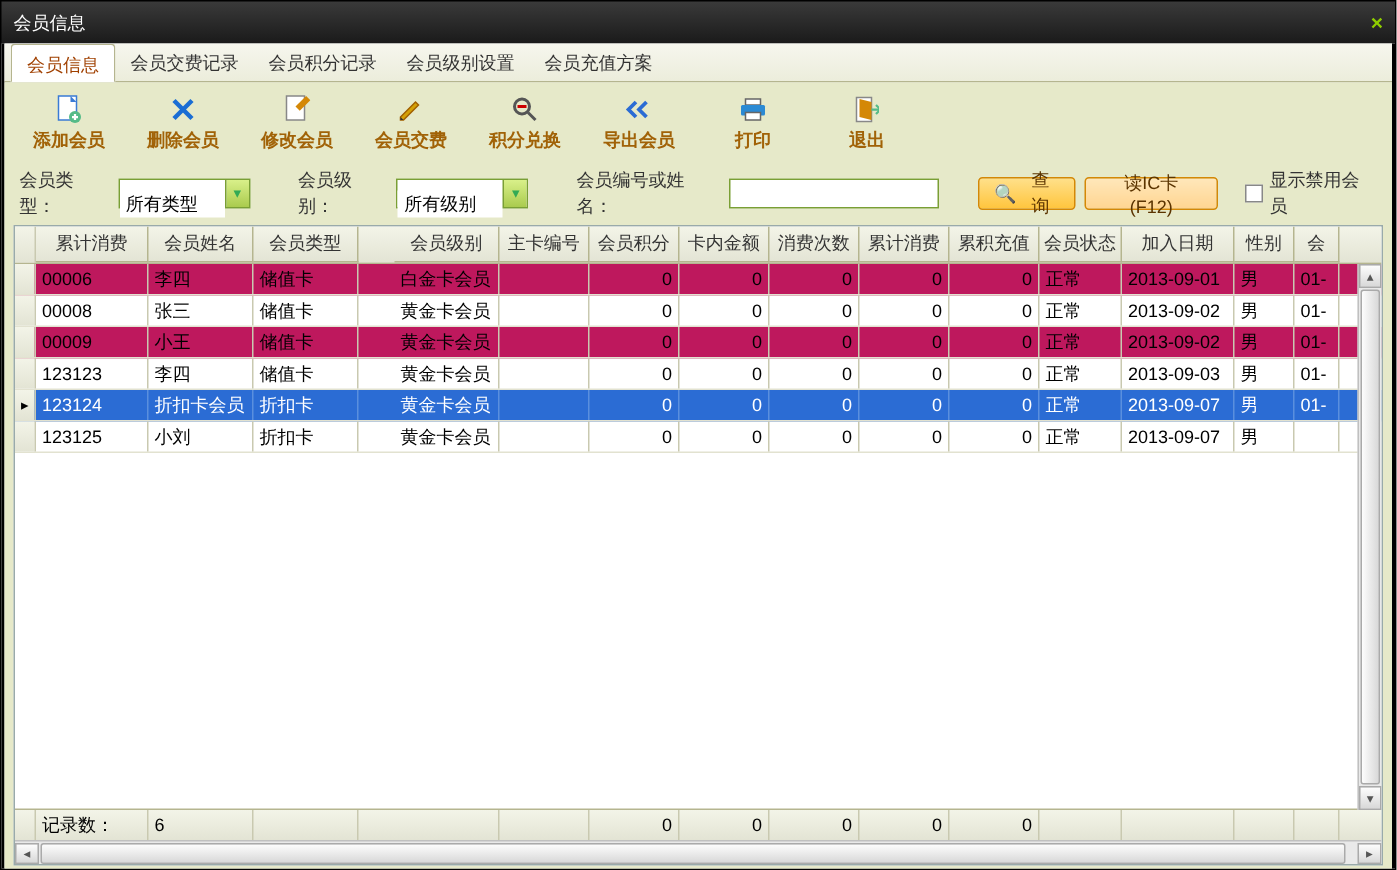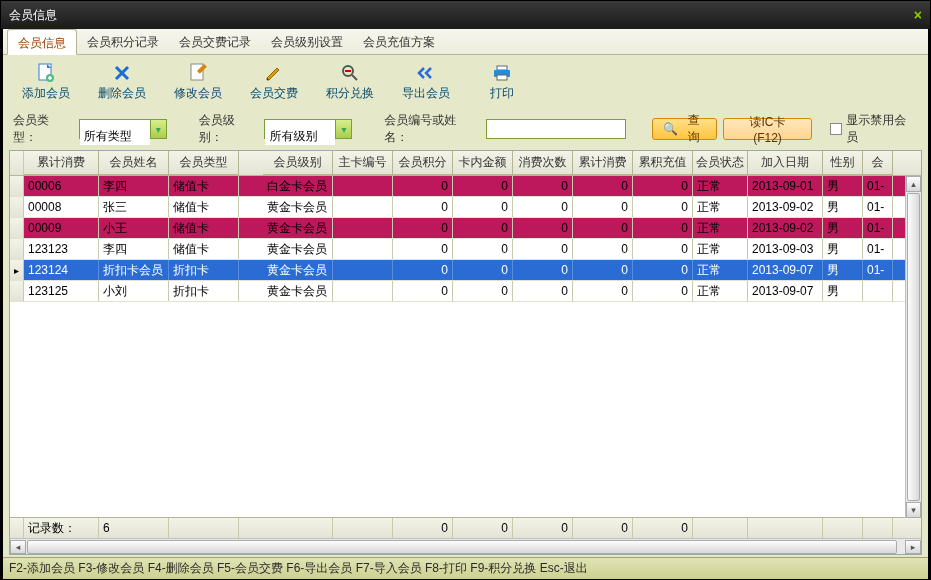--- a/index.html
+++ b/index.html
@@ -14,21 +14,21 @@
 
 .tabbar { height:26px; background:linear-gradient(#f6f6ee,#eceddb); border-bottom:1px solid #b5b58f; display:flex; align-items:stretch; padding-left:4px; }
 .tab { padding:5px 10px 0 10px; cursor:pointer; color:#333; }
 .tab.active { background:#fff; border:1px solid #b5b58f; border-bottom:1px solid #fff; border-radius:3px 3px 0 0; margin-bottom:-1px; color:#a04000; }
 
 .workarea { flex:1; background:#e6e9c9; display:flex; flex-direction:column; padding:6px 6px 2px 6px; gap:6px; }
 
 .toolbar { display:flex; gap:18px; padding:2px 8px 6px 8px; }
 .tbtn { display:flex; flex-direction:column; align-items:center; width:58px; cursor:pointer; gap:2px;}
 .tbtn .icon { width:20px; height:20px; display:flex; align-items:center; justify-content:center; font-size:16px;}
-.tbtn .lbl { color:#0c4a6e; }
+.tbtn .lbl { color:#a16207;font-weight:bold; }
 
 .filterbar { height:30px; background:#e6e9c9; display:flex; align-items:center; gap:6px; padding:0 4px; }
 .filterbar label { color:#333; }
 .combo { position:relative; display:inline-flex; align-items:center; background:#fff; border:1px solid #7a9f35; height:20px; }
 .combo input { border:none; outline:none; height:18px; padding:0 4px; width:70px; font-size:12px;margin-top:14px;}
 .combo .arrow { width:16px; height:18px; background:linear-gradient(#d9f08a,#aacb4e); border-left:1px solid #7a9f35; display:flex; align-items:center;justify-content:center; color:#3a5; font-size:10px;}
 .txt { border:1px solid #7a9f35; height:20px; background:#fff; padding:0 4px; width:140px; outline:none;}
 .btn { height:22px; border:1px solid #d48806; background:linear-gradient(#ffe08a,#ffc53d); border-radius:3px; padding:0 10px; cursor:pointer; display:inline-flex; align-items:center; gap:4px; color:#5b3400;}
 .btn.orange2 { background:linear-gradient(#ffe7ba,#ffd591); }
 .chk { display:inline-flex; align-items:center; gap:4px; margin-left:12px;}
@@ -76,22 +76,22 @@
 
 <div class="window">
   <div class="titlebar">
     <span class="title">会员信息</span>
     <span class="close">×</span>
   </div>
 
   <div class="inner">
     <div class="tabbar" id="tabbar">
         <div class="tab active">会员信息</div>
+        <div class="tab">会员交费记录</div>
         <div class="tab">会员积分记录</div>
-        <div class="tab">会员交费记录</div>
         <div class="tab">会员级别设置</div>
         <div class="tab">会员充值方案</div>
       </div>
 
     <div class="workarea">
       <div class="toolbar" id="toolbar">
           <div class="tbtn">
             <span class="icon">
               <svg width="18" height="20" viewBox="0 0 18 20">
                 <rect x="2" y="1" width="12" height="16" fill="#fff" stroke="#3a7bd5"></rect>
@@ -148,20 +148,30 @@
           </div>
           <div class="tbtn">
             <span class="icon">
               <svg width="18" height="16" viewBox="0 0 18 16">
                 <rect x="4" y="1" width="10" height="4" fill="#fff" stroke="#666"></rect>
                 <rect x="1" y="5" width="16" height="7" rx="1" fill="#2b8ad4"></rect>
                 <rect x="4" y="10" width="10" height="5" fill="#fff" stroke="#666"></rect>
               </svg>
             </span>
             <span class="lbl">打印</span>
+          </div>
+          <div class="tbtn">
+            <span class="icon">
+              <svg width="16" height="18" viewBox="0 0 16 18">
+                <rect x="1" y="1" width="10" height="16" fill="#fff" stroke="#888"></rect>
+                <path d="M3 2 L11 4 L11 16 L3 14 Z" fill="#d48806"></path>
+                <path d="M11 9 h5 M14 6 l3 3 l-3 3" fill="none" stroke="#5b8" stroke-width="1.5"></path>
+              </svg>
+            </span>
+            <span class="lbl">退出</span>
           </div>
         </div>
 
       <div class="filterbar">
         <label>会员类型：</label>
         <div class="combo">
           <input value="所有类型" style="">
           <span class="arrow">▾</span>
         </div>
         <span style="width:20px"></span>
@@ -332,15 +342,14 @@
           <div class="rarrow">▸</div>
         </div>
         <div class="vscroll">
           <div class="uarrow">▴</div>
           <div class="vthumb"></div>
           <div class="darrow">▾</div>
         </div>
       </div>
     </div>
 
-    <div class="statusbar">F2-添加会员 F3-修改会员 F4-删除会员 F5-会员交费 F6-导出会员 F7-导入会员 F8-打印 F9-积分兑换 Esc-退出</div>
   </div>
 </div>
 
 </body></html>

